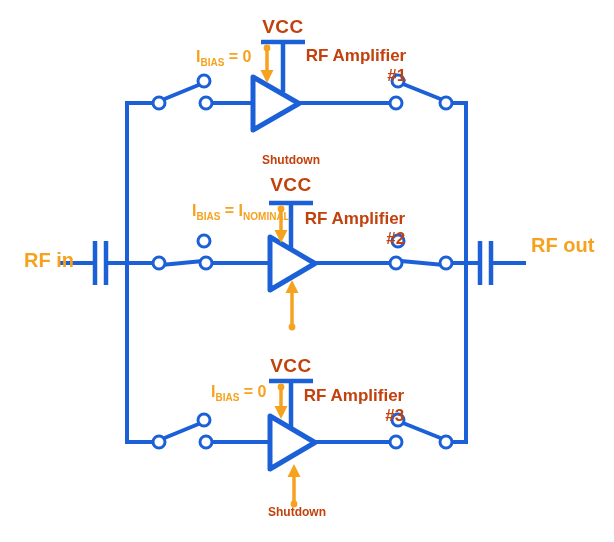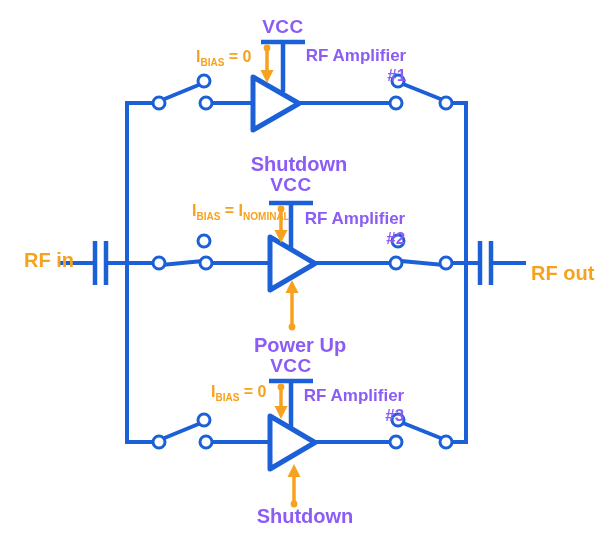--- a/index.html
+++ b/index.html
@@ -5,25 +5,25 @@
   html,body { margin:0; padding:0; background:#ffffff; }
   #stage {
     position: relative;
     width: 614px; height: 542px;
     background: #ffffff;
     font-family: "Liberation Sans", sans-serif;
     overflow: hidden;
   }
   #circuit-svg { position:absolute; left:0; top:0; }
   .lbl { position:absolute; white-space:nowrap; font-weight:bold; }
-  .blue   { color:#8b5cf6; }
+  .blue   { color:#c2410c; }
   .orange { color:#f6a21e; }
   .center { transform:translateX(-50%); text-align:center; }
   .vcc-lbl      { font-size:19px; letter-spacing:0.5px; }
-  .ctrl-lbl     { font-size:20px;margin-left:8px; }
+  .ctrl-lbl     { font-size:12px; }
   .amp-title    { font-size:17px; line-height:20px; text-align:right; }
   .amp-title span { display:block; }
   .bias-lbl     { font-size:16px; }
   .bias-lbl .sub{ font-size:10px; vertical-align:-4px;text-align:center; }
   .port-lbl     { font-size:20px; }
 </style>
 </head>
 <body>
 
 <div id="stage">
@@ -120,37 +120,36 @@
       <path d="M292,327 V293" fill="none"></path>
       <polygon points="292,280 285.5,293 298.5,293" stroke="none"></polygon>
 
       <circle cx="294" cy="504" r="3.4" stroke="none"></circle>
       <path d="M294,504 V477" fill="none"></path>
       <polygon points="294,464 287.5,477 300.5,477" stroke="none"></polygon>
     </g>
   </svg>
 
   <div class="lbl orange port-lbl" style="left:24px; top:249px;">RF in</div>
-  <div class="lbl orange port-lbl" style="left:531px; top:262px;">RF out</div>
+  <div class="lbl orange port-lbl" style="left:531px; top:234px;">RF out</div>
 
   <div class="lbl blue vcc-lbl center" style="left:283px; top:16px;">VCC</div>
   <div class="lbl blue amp-title center" style="left:356px; top:46px;">
     <span>RF Amplifier</span>
     <span>#1</span>
   </div>
   <div class="lbl orange bias-lbl" style="left:196px; top:48px;"><span>I</span><span class="sub">BIAS</span><span> = </span><span>0</span></div>
 
   <div class="lbl blue ctrl-lbl center" style="left:291px; top:153px;">Shutdown</div>
   <div class="lbl blue vcc-lbl center" style="left:291px; top:174px;">VCC</div>
   <div class="lbl blue amp-title center" style="left:355px; top:209px;">
     <span>RF Amplifier</span>
     <span>#2</span>
   </div>
   <div class="lbl orange bias-lbl" style="left:165px; top:202px;margin-left:27px;"><span>I</span><span class="sub">BIAS</span><span> = </span><span>I</span><span class="sub">NOMINAL</span></div>
-  <div class="lbl blue ctrl-lbl center" style="left:292px; top:334px;">Power Up</div>
 
   <div class="lbl blue vcc-lbl center" style="left:291px; top:355px;">VCC</div>
   <div class="lbl blue amp-title center" style="left:354px; top:386px;">
     <span>RF Amplifier</span>
     <span>#3</span>
   </div>
   <div class="lbl orange bias-lbl" style="left:211px; top:383px;"><span>I</span><span class="sub">BIAS</span><span> = </span><span>0</span></div>
   <div class="lbl blue ctrl-lbl center" style="left:297px; top:505px;">Shutdown</div>
 
 </div>

